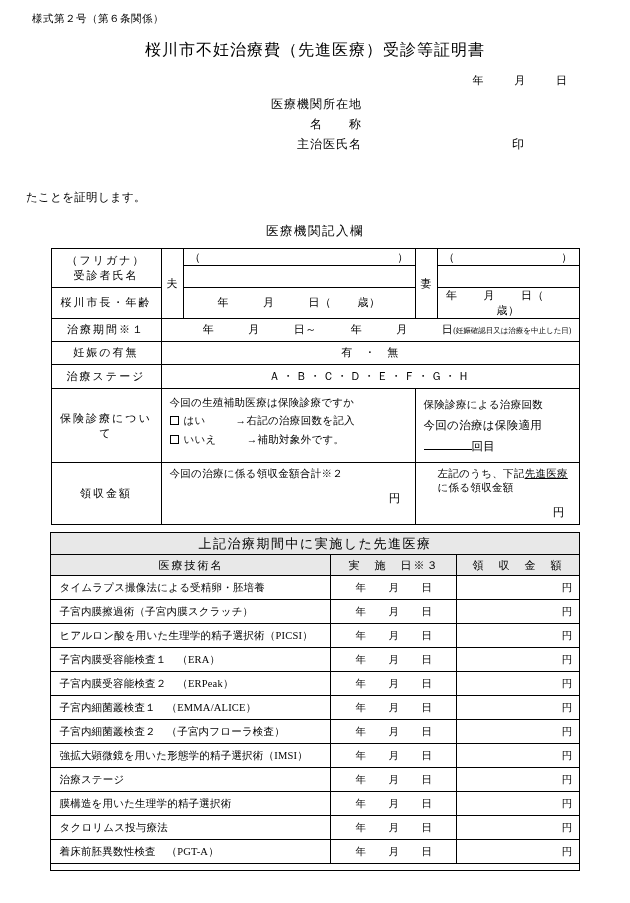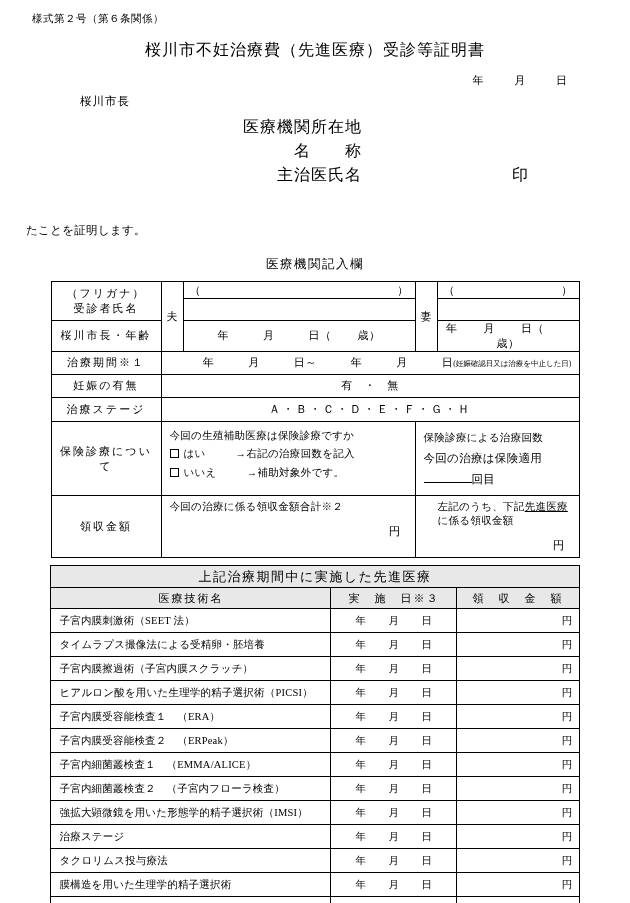--- a/index.html
+++ b/index.html
@@ -43,21 +43,21 @@
     margin: 12px 40px 0 0;
   }
   .date-line span { margin-left: 26px; }
   .addressee {
     font-size: 11.5px;
     letter-spacing: 1px;
     margin: 6px 0 0 58px;
   }
   .inst-block {
     margin: 8px 0 0 0;
-    font-size: 16px;
+    font-size: 12px;
     letter-spacing: 1px;
   }
   .inst-row {
     display: flex;
     align-items: baseline;
     margin-top: 3px;
   }
   .inst-label {
     width: 340px;
     text-align: right;
@@ -245,21 +245,20 @@
   <div class="form-no">様式第２号（第６条関係）</div>
 
   <div class="doc-title">桜川市不妊治療費（先進医療）受診等証明書</div>
 
   <div class="date-line">
     <span>年</span>
     <span>月</span>
     <span>日</span>
   </div>
 
-  <div class="addressee">桜川市長</div>
 
   <div class="inst-block">
     <div class="inst-row">
       <div class="inst-label">医療機関所在地</div>
     </div>
     <div class="inst-row">
       <div class="inst-label">名　　称</div>
     </div>
     <div class="inst-row">
       <div class="inst-label">主治医氏名</div>
@@ -370,25 +369,20 @@
       <tr>
         <td class="adv-title" colspan="3">上記治療期間中に実施した先進医療</td>
       </tr>
       <tr>
         <td class="adv-head">医療技術名</td>
         <td class="adv-head">実　施　日※３</td>
         <td class="adv-head">領　収　金　額</td>
       </tr>
 
       <tr>
-        <td class="adv-name">子宮内膜刺激術（SEET 法）</td>
-        <td class="adv-date"><span>年</span><span class="gp"></span><span>月</span><span class="gp"></span><span>日</span></td>
-        <td class="adv-amt">円</td>
-      </tr>
-      <tr>
         <td class="adv-name">タイムラプス撮像法による受精卵・胚培養</td>
         <td class="adv-date"><span>年</span><span class="gp"></span><span>月</span><span class="gp"></span><span>日</span></td>
         <td class="adv-amt">円</td>
       </tr>
       <tr>
         <td class="adv-name">子宮内膜擦過術（子宮内膜スクラッチ）</td>
         <td class="adv-date"><span>年</span><span class="gp"></span><span>月</span><span class="gp"></span><span>日</span></td>
         <td class="adv-amt">円</td>
       </tr>
       <tr>
@@ -420,26 +414,26 @@
         <td class="adv-name">強拡大顕微鏡を用いた形態学的精子選択術（IMSI）</td>
         <td class="adv-date"><span>年</span><span class="gp"></span><span>月</span><span class="gp"></span><span>日</span></td>
         <td class="adv-amt">円</td>
       </tr>
       <tr>
         <td class="adv-name">治療ステージ</td>
         <td class="adv-date"><span>年</span><span class="gp"></span><span>月</span><span class="gp"></span><span>日</span></td>
         <td class="adv-amt">円</td>
       </tr>
       <tr>
+        <td class="adv-name">膜構造を用いた生理学的精子選択術</td>
+        <td class="adv-date"><span>年</span><span class="gp"></span><span>月</span><span class="gp"></span><span>日</span></td>
+        <td class="adv-amt">円</td>
+      </tr>
+      <tr>
         <td class="adv-name">タクロリムス投与療法</td>
-        <td class="adv-date"><span>年</span><span class="gp"></span><span>月</span><span class="gp"></span><span>日</span></td>
-        <td class="adv-amt">円</td>
-      </tr>
-      <tr>
-        <td class="adv-name">膜構造を用いた生理学的精子選択術</td>
         <td class="adv-date"><span>年</span><span class="gp"></span><span>月</span><span class="gp"></span><span>日</span></td>
         <td class="adv-amt">円</td>
       </tr>
       <tr>
         <td class="adv-name">着床前胚異数性検査　（PGT-A）</td>
         <td class="adv-date"><span>年</span><span class="gp"></span><span>月</span><span class="gp"></span><span>日</span></td>
         <td class="adv-amt">円</td>
       </tr>
 
       <tr>

